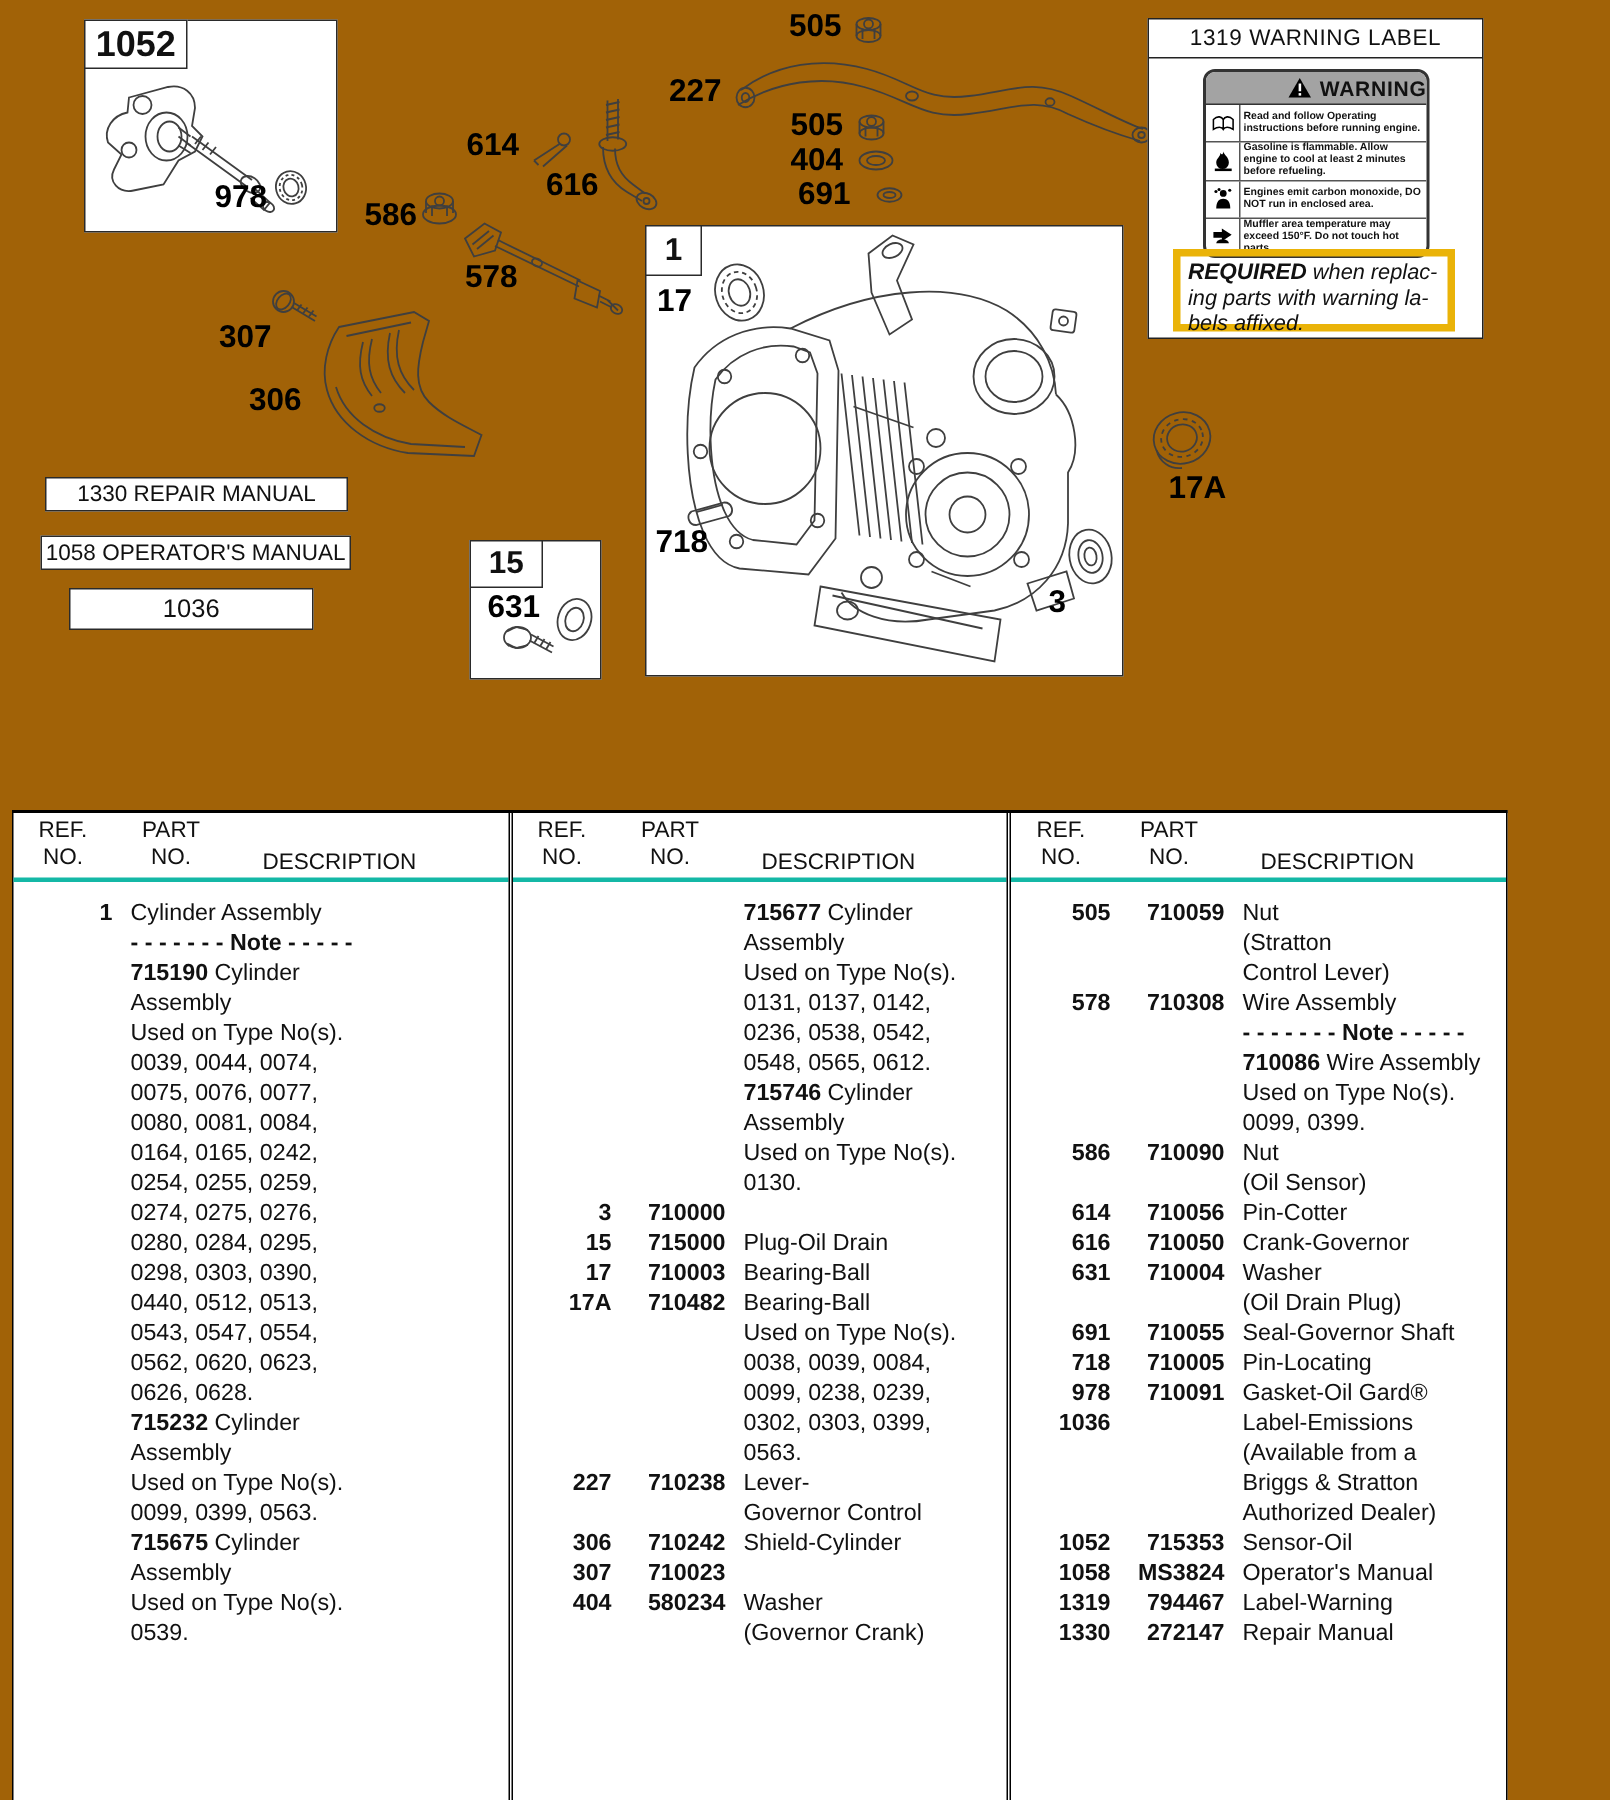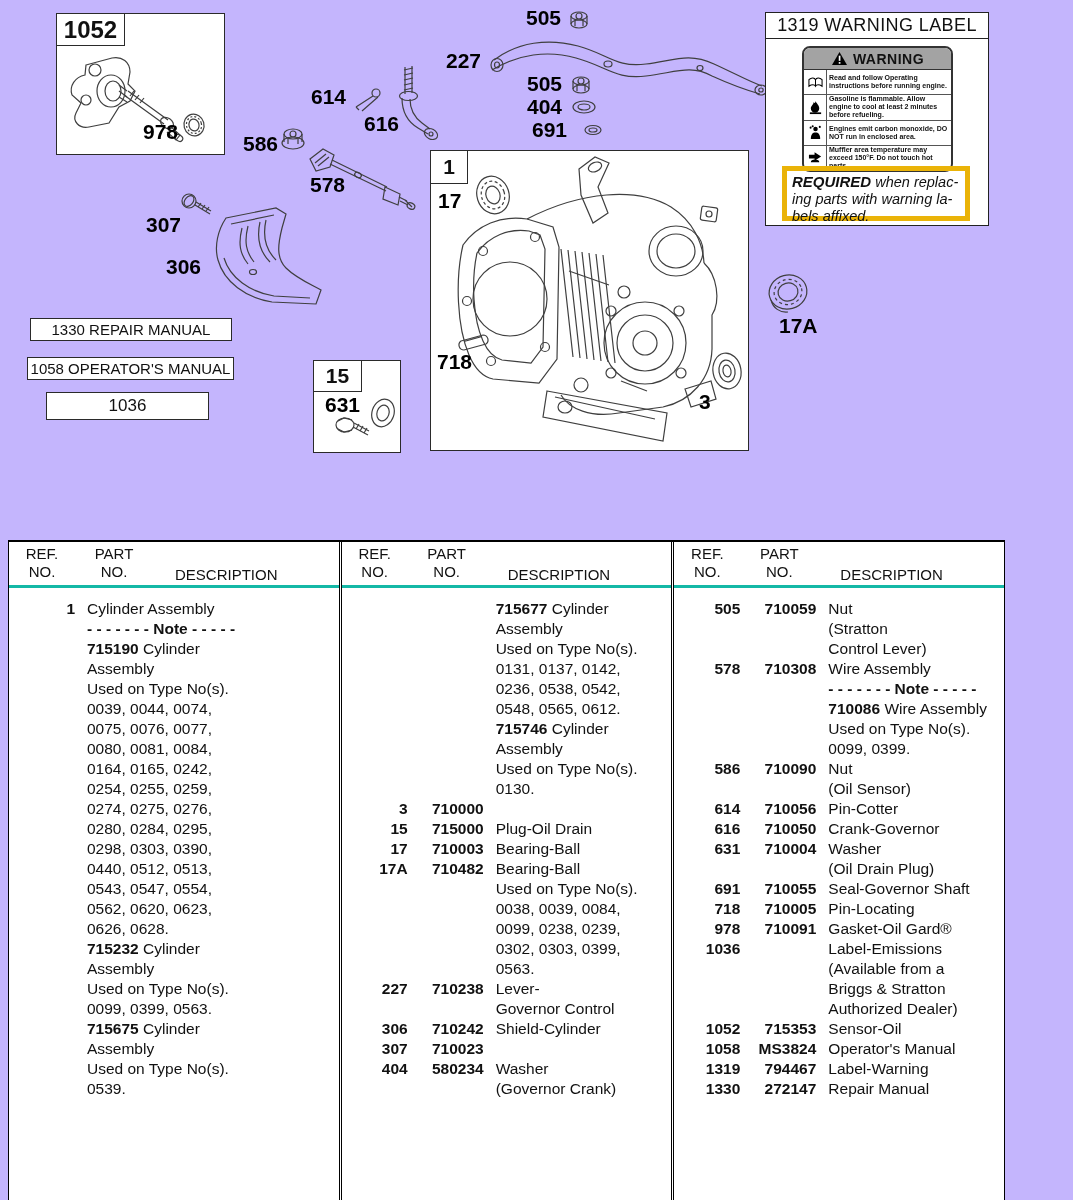--- a/index.html
+++ b/index.html
@@ -1,16 +1,16 @@
 <!DOCTYPE html>
 <html><head>
 <meta charset="utf-8">
 <style>
   html,body{margin:0;padding:0;background:#fff;}
-  .page{position:relative;width:1073px;height:1200px;background:#c4b5fd;overflow:hidden;
+  .page{position:relative;width:1073px;height:1200px;background:#a16207;overflow:hidden;
         font-family:"Liberation Sans", sans-serif;color:#111;}
   .diagram{position:absolute;left:0;top:0;width:1073px;height:540px;}
   svg.part{position:absolute;overflow:visible;}
   svg.part path, svg.part ellipse, svg.part circle, svg.part rect, svg.part line{
       stroke:#3f3f3f;fill:none;stroke-width:1.2;}
   .callout{position:absolute;font-weight:bold;font-size:21px;line-height:1;color:#000;white-space:nowrap;}
   
   .pbox{position:absolute;border:1px solid #2a2a2a;background:#fff;}
   .pbox-label{position:absolute;top:-1px;left:-1px;border:1px solid #2a2a2a;background:#fff;
       display:flex;align-items:center;justify-content:center;font-weight:bold;}
@@ -21,24 +21,24 @@
   #box15{left:313px;top:360px;width:86px;height:91px;}
   #box15 .pbox-label{width:47px;height:30px;font-size:21px;}
   .manual-box{position:absolute;border:1px solid #2a2a2a;display:flex;align-items:center;
       justify-content:center;font-size:15px;white-space:nowrap;background:#fff;}
   #mb-repair{left:30px;top:318px;width:200px;height:21px;}
   #mb-operator{left:27px;top:357px;width:205px;height:21px;}
   #mb-1036{left:46px;top:392px;width:161px;height:26px;font-size:17px;}
   
   .warning-panel{position:absolute;left:765px;top:12px;width:222px;height:212px;border:1px solid #222;background:#fff;}
   .wp-title{height:25px;border-bottom:1px solid #222;display:flex;align-items:center;justify-content:center;
-      font-size:18px;letter-spacing:.4px;}
+      font-size:15px;letter-spacing:.4px;}
   .wlabel{position:absolute;left:36px;top:33px;width:147px;height:122px;border:2px solid #333;
       border-radius:8px;overflow:hidden;display:flex;flex-direction:column;background:#fff;}
-  .wl-header{height:21px;background:#a3a3a3;display:flex;align-items:center;justify-content:center;
+  .wl-header{height:21px;background:#a3a3a3;display:flex;align-items:center;justify-content:flex-end;
       gap:5px;border-bottom:1px solid #333;flex:none;}
   .wl-word{font-weight:bold;font-size:14px;letter-spacing:.5px;}
   .wl-row{flex:1;display:flex;border-bottom:1px solid #555;min-height:0;}
   .wl-row:last-child{border-bottom:none;}
   .wl-ico{width:22px;border-right:1px solid #555;display:flex;align-items:center;justify-content:center;flex:none;}
   .wl-txt{flex:1;font-size:7px;line-height:8px;font-weight:bold;padding:1px 2px;display:flex;align-items:center;}
   .wp-required{position:absolute;left:16px;top:153px;width:188px;height:55px;border:5px solid #eab308;
       font-style:italic;font-size:14.5px;line-height:17px;padding:2px 5px;box-sizing:border-box;}
   .wp-required b{font-size:15px;}
   #req-rest{white-space:pre-line;}

